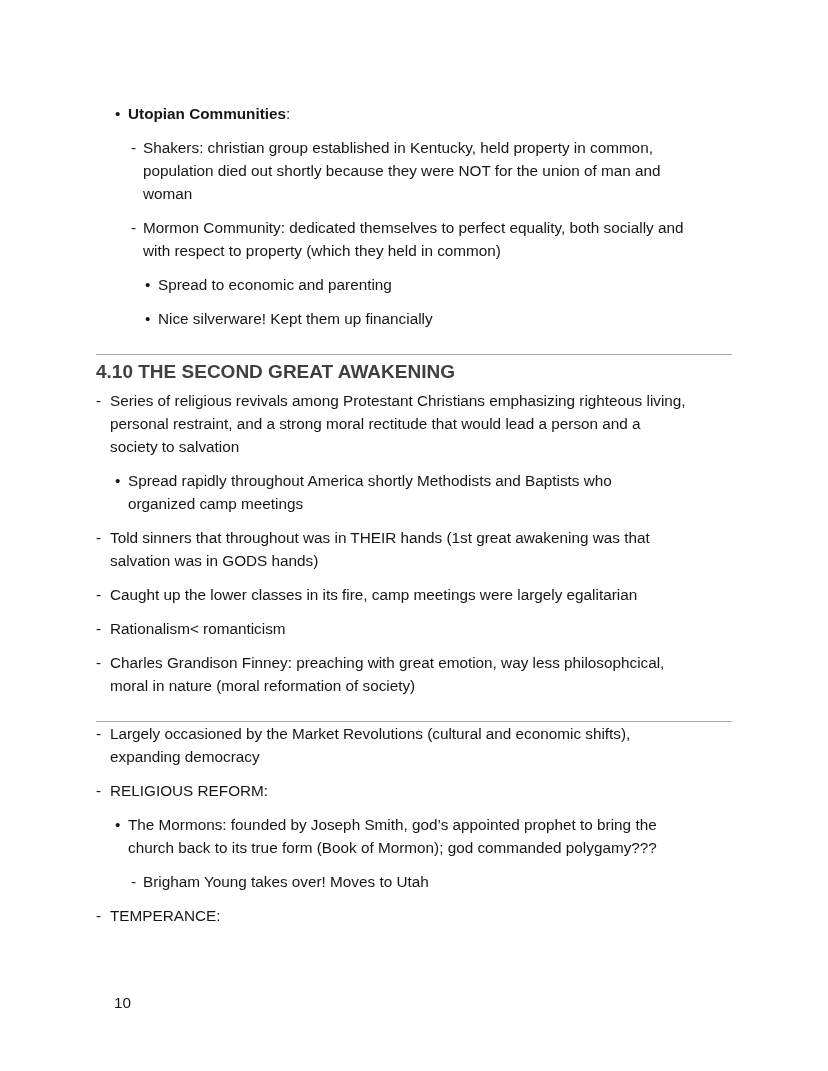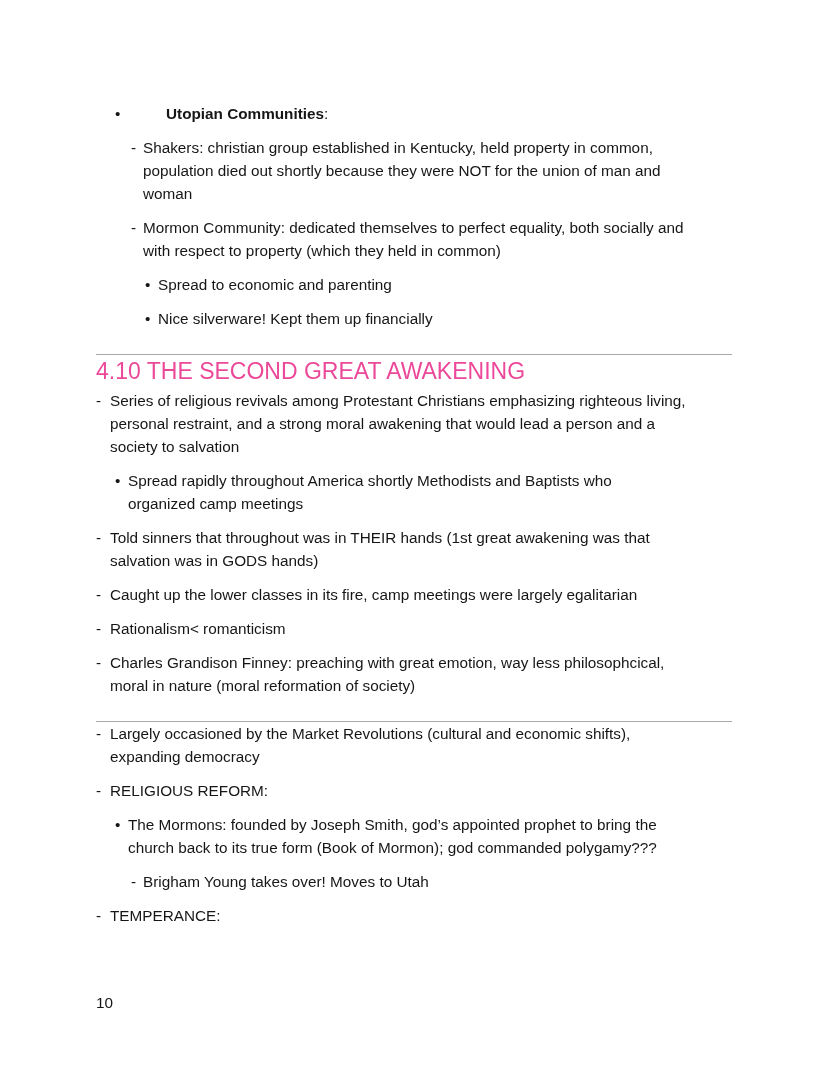--- a/index.html
+++ b/index.html
@@ -23,40 +23,40 @@
   .item { display: flex; margin: 0 0 11px 0; }
   .item .marker { flex: 0 0 14px; width: 14px; }
   .item.lvl1 { padding-left: 0; }
   .item.lvl2 { padding-left: 19px; }
   .item.lvl2 .marker { flex-basis: 13px; width: 13px; }
   .item.lvl3 { padding-left: 35px; }
   .item.lvl3 .marker { flex-basis: 12px; width: 12px; }
   .item.lvl4 { padding-left: 49px; }
   .item.lvl4 .marker { flex-basis: 13px; width: 13px; }
   .item .text { white-space: pre-wrap; flex: 1 1 auto; }
-  .b { font-weight: bold; margin-left: 38px; }
+  .b { font-weight: bold; }
   .u { }
   .divider {
     border: none;
     border-top: 1px solid #a9a9a9;
     width: 636px;
     height: 0;
     margin: 24px 0 0 0;
   }
   h2.section-title {
-    font-size: 23px;
-    font-weight: 400;
+    font-size: 19px;
+    font-weight: 700;
     line-height: 27px;
     margin: 3px 0 4px 0;
-    color: #ec4899;
+    color: #404040;
     letter-spacing: 0;
   }
   .page-number {
     position: absolute;
-    left: 96px;
+    left: 114px;
     top: 991px;
     font-size: 15.3px;
     line-height: 23px;
   }
 </style>
 </head>
 <body>
 
 <div class="page">
   <div class="content">
@@ -83,21 +83,21 @@
     <div class="item lvl4">
       <span class="marker">•</span>
       <div class="text">Nice silverware! Kept them up financially</div>
     </div>
 
     <hr class="divider">
     <h2 class="section-title">4.10 THE SECOND GREAT AWAKENING</h2>
     <div class="item lvl1">
       <span class="marker">-</span>
       <div class="text">Series of religious revivals among Protestant Christians emphasizing righteous living,
-personal restraint, and a strong moral awakening that would lead a person and a
+personal restraint, and a strong moral rectitude that would lead a person and a
 society to salvation</div>
     </div>
     <div class="item lvl2">
       <span class="marker">•</span>
       <div class="text">Spread rapidly throughout America shortly Methodists and Baptists who
 organized camp meetings</div>
     </div>
     <div class="item lvl1">
       <span class="marker">-</span>
       <div class="text">Told sinners that throughout was in THEIR hands (1st great awakening was that

